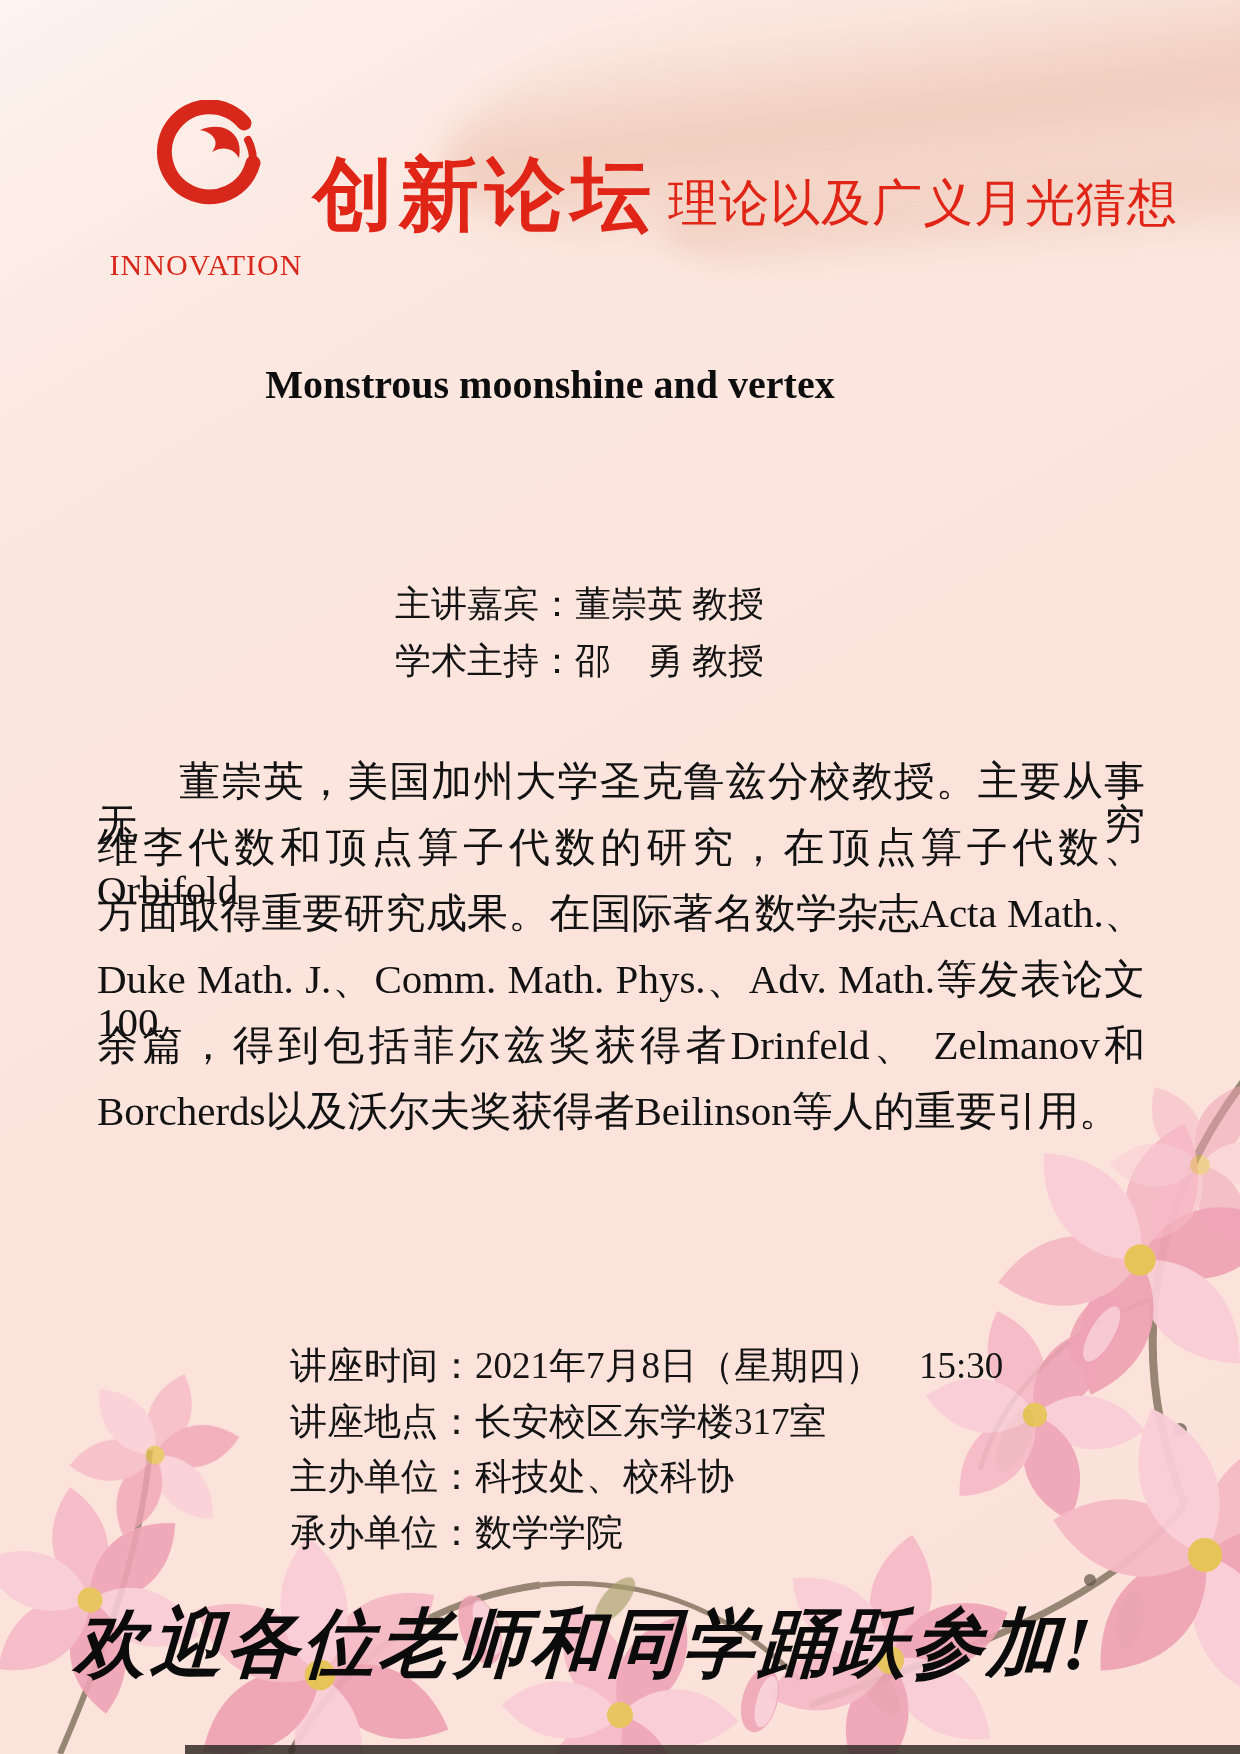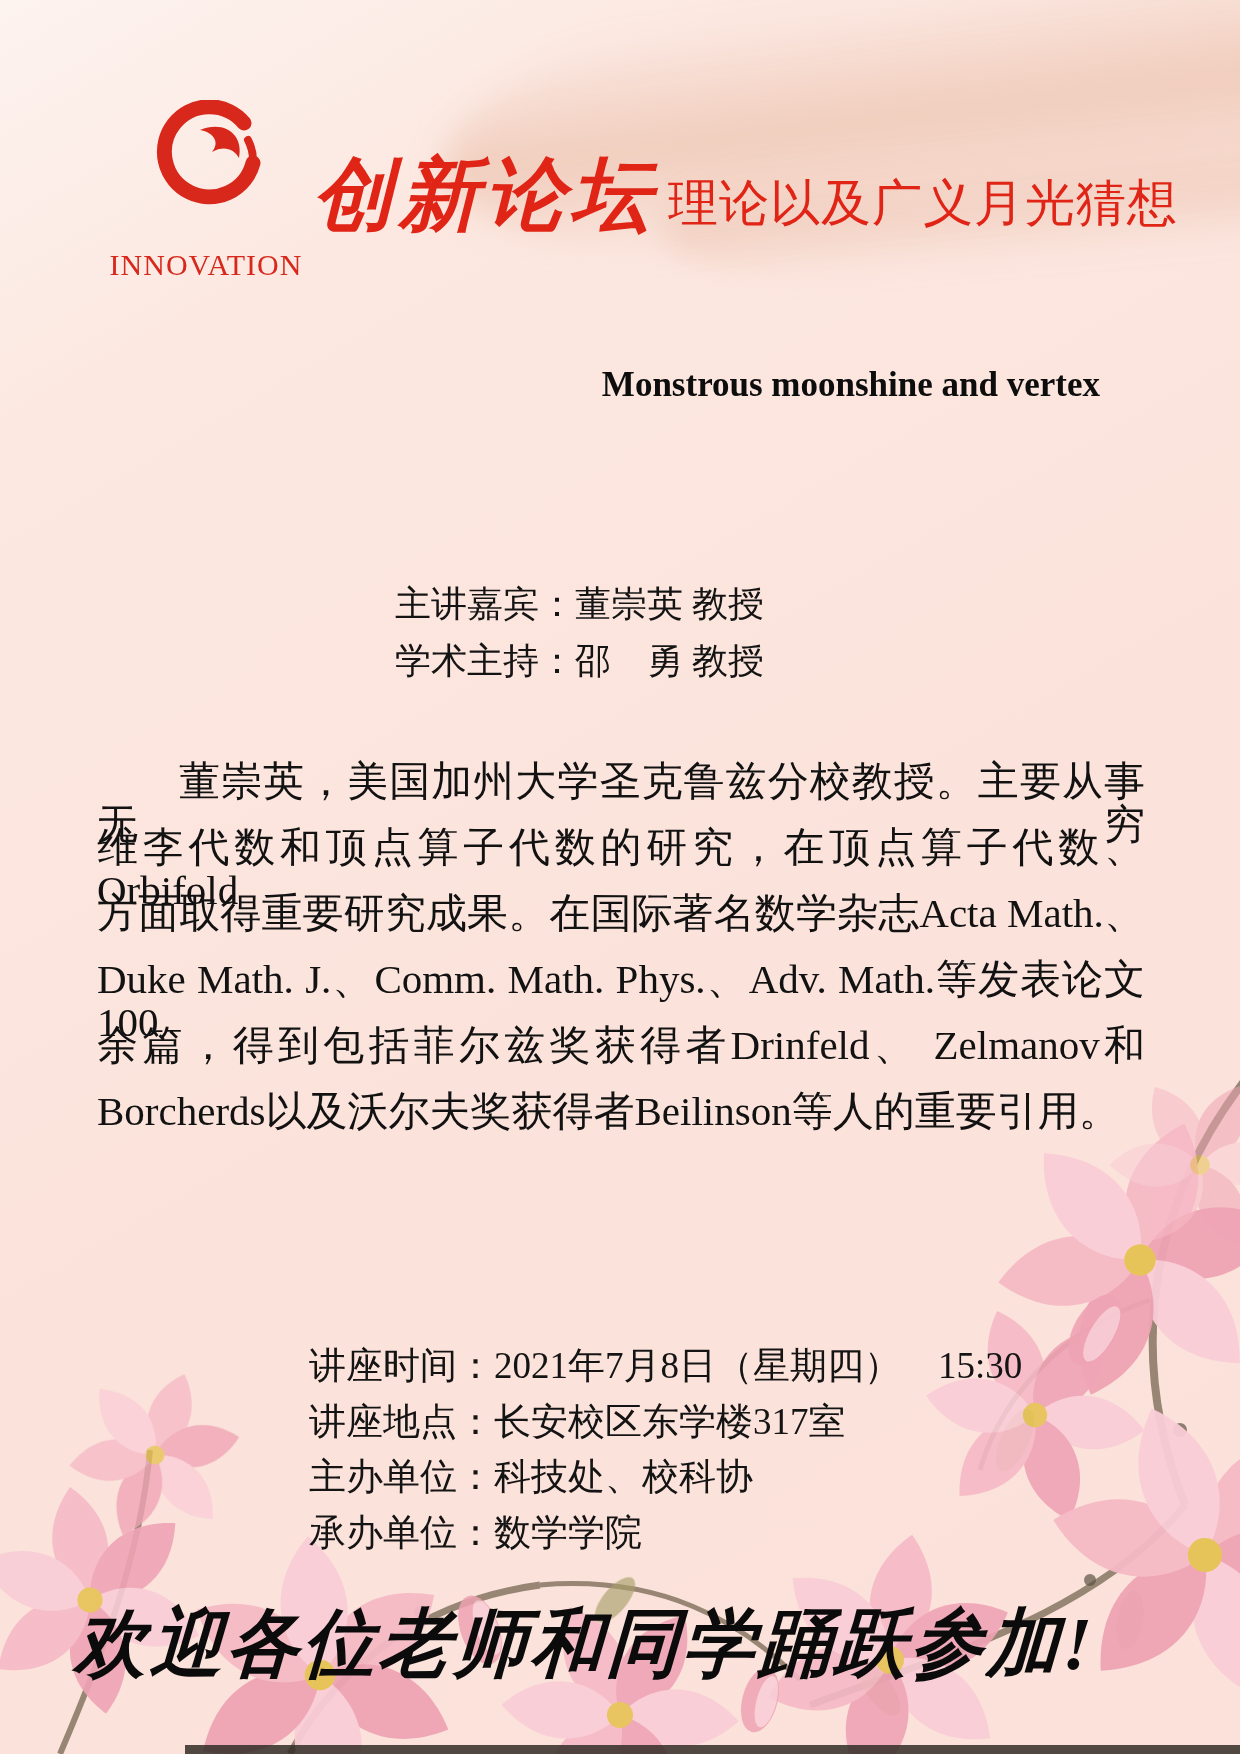--- a/index.html
+++ b/index.html
@@ -23,42 +23,42 @@
   .floral { position:absolute; left:0; top:0; width:1240px; height:1754px; z-index:1; pointer-events:none; }
   .content { position:absolute; left:0; top:0; width:1240px; height:1754px; z-index:3; color:#1a1a1a; }
 
   .logo-wrap { position:absolute; left:96px; top:100px; width:220px; text-align:center; }
   .logo-svg { display:block; margin:0 auto; }
   .logo-text { margin-top:20px; font-family:"Liberation Serif", serif; font-size:30px; color:#d7281b; letter-spacing:1px; }
 
   .forum-title {
     position:absolute; left:313px; top:142px;
     font-family:"Liberation Sans", sans-serif; font-weight:700;
-    font-size:80px; color:#e02517; letter-spacing:6px; white-space:nowrap;font-style:italic;
+    font-size:80px; color:#e02517; letter-spacing:6px; white-space:nowrap;
   }
   .lecture-number {
     position:absolute; left:668px; top:170px;
     font-family:"Liberation Sans", sans-serif; font-weight:500;
     font-size:50px; color:#e02517; letter-spacing:1px; white-space:nowrap;
   }
 
   .english-title {
-    position:absolute; left:0; top:356px; width:1100px; text-align:right;
-    font-family:"Liberation Serif", serif; font-weight:700; font-size:35px; line-height:58px;
+    position:absolute; left:0; top:356px; width:1100px; text-align:center;
+    font-family:"Liberation Serif", serif; font-weight:700; font-size:40px; line-height:58px;
     color:#0d0d0d;
   }
 
   .speakers { position:absolute; left:395px; top:576px; font-size:36px; line-height:57px; white-space:pre; color:#141414; }
 
   .bio { position:absolute; left:97px; top:760px; width:1048px; font-size:41px; color:#121212; }
   .bio-line { height:66px; line-height:43px; text-align:justify; text-align-last:justify; text-justify:inter-character; white-space:pre-wrap; }
   .bio-line:first-child { text-indent:2em; }
   .bio-line:last-child { text-align-last:left; }
 
-  .details { position:absolute; left:290px; top:1338px; font-size:37px; color:#141414;margin-left:19px; }
+  .details { position:absolute; left:290px; top:1338px; font-size:37px; color:#141414; }
   .detail-line { height:55.5px; line-height:55.5px; white-space:pre; }
 
   .banner {
     position:absolute; left:0; top:1596px; width:1170px; text-align:center;
     font-family:"Liberation Serif", serif; font-weight:900; font-style:italic;
     font-size:72px; letter-spacing:4px; color:#0b0b0b;
     transform:skewX(-3deg) scaleY(1.04); white-space:nowrap;
   }
 
   .bottom-bar { position:absolute; left:185px; bottom:0; width:1055px; height:9px; background:#332d27; opacity:.85; z-index:2; }

